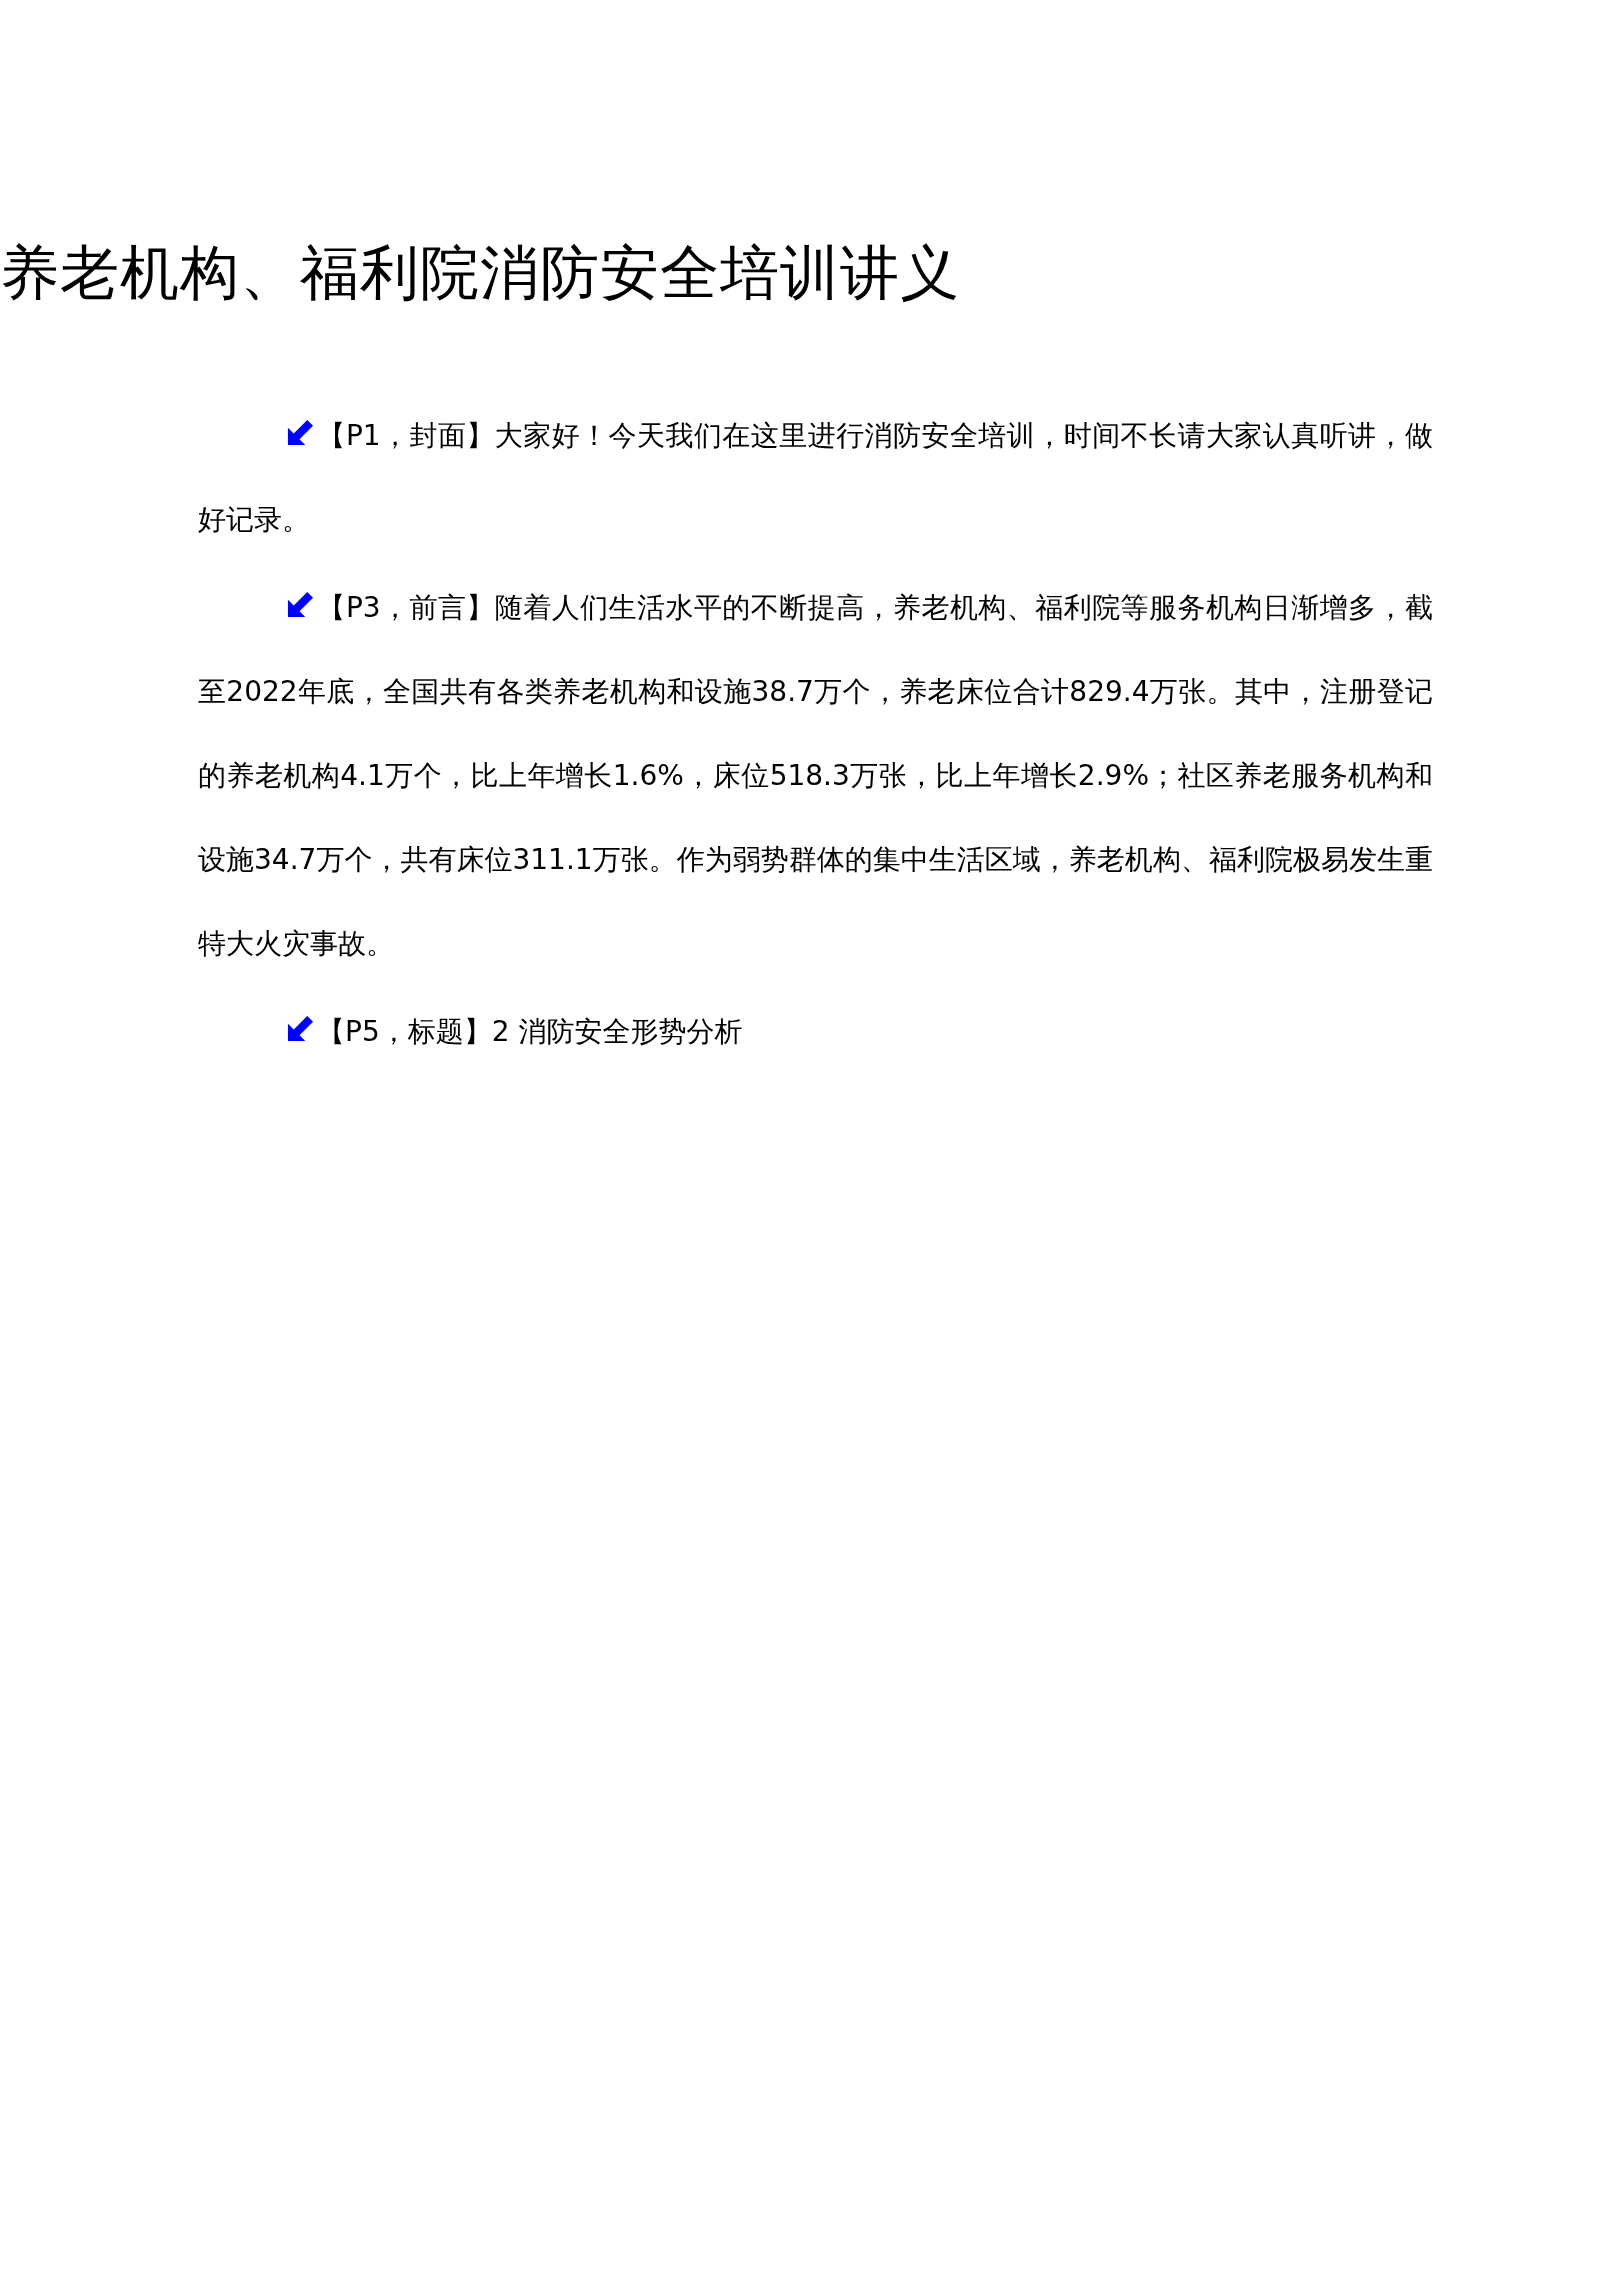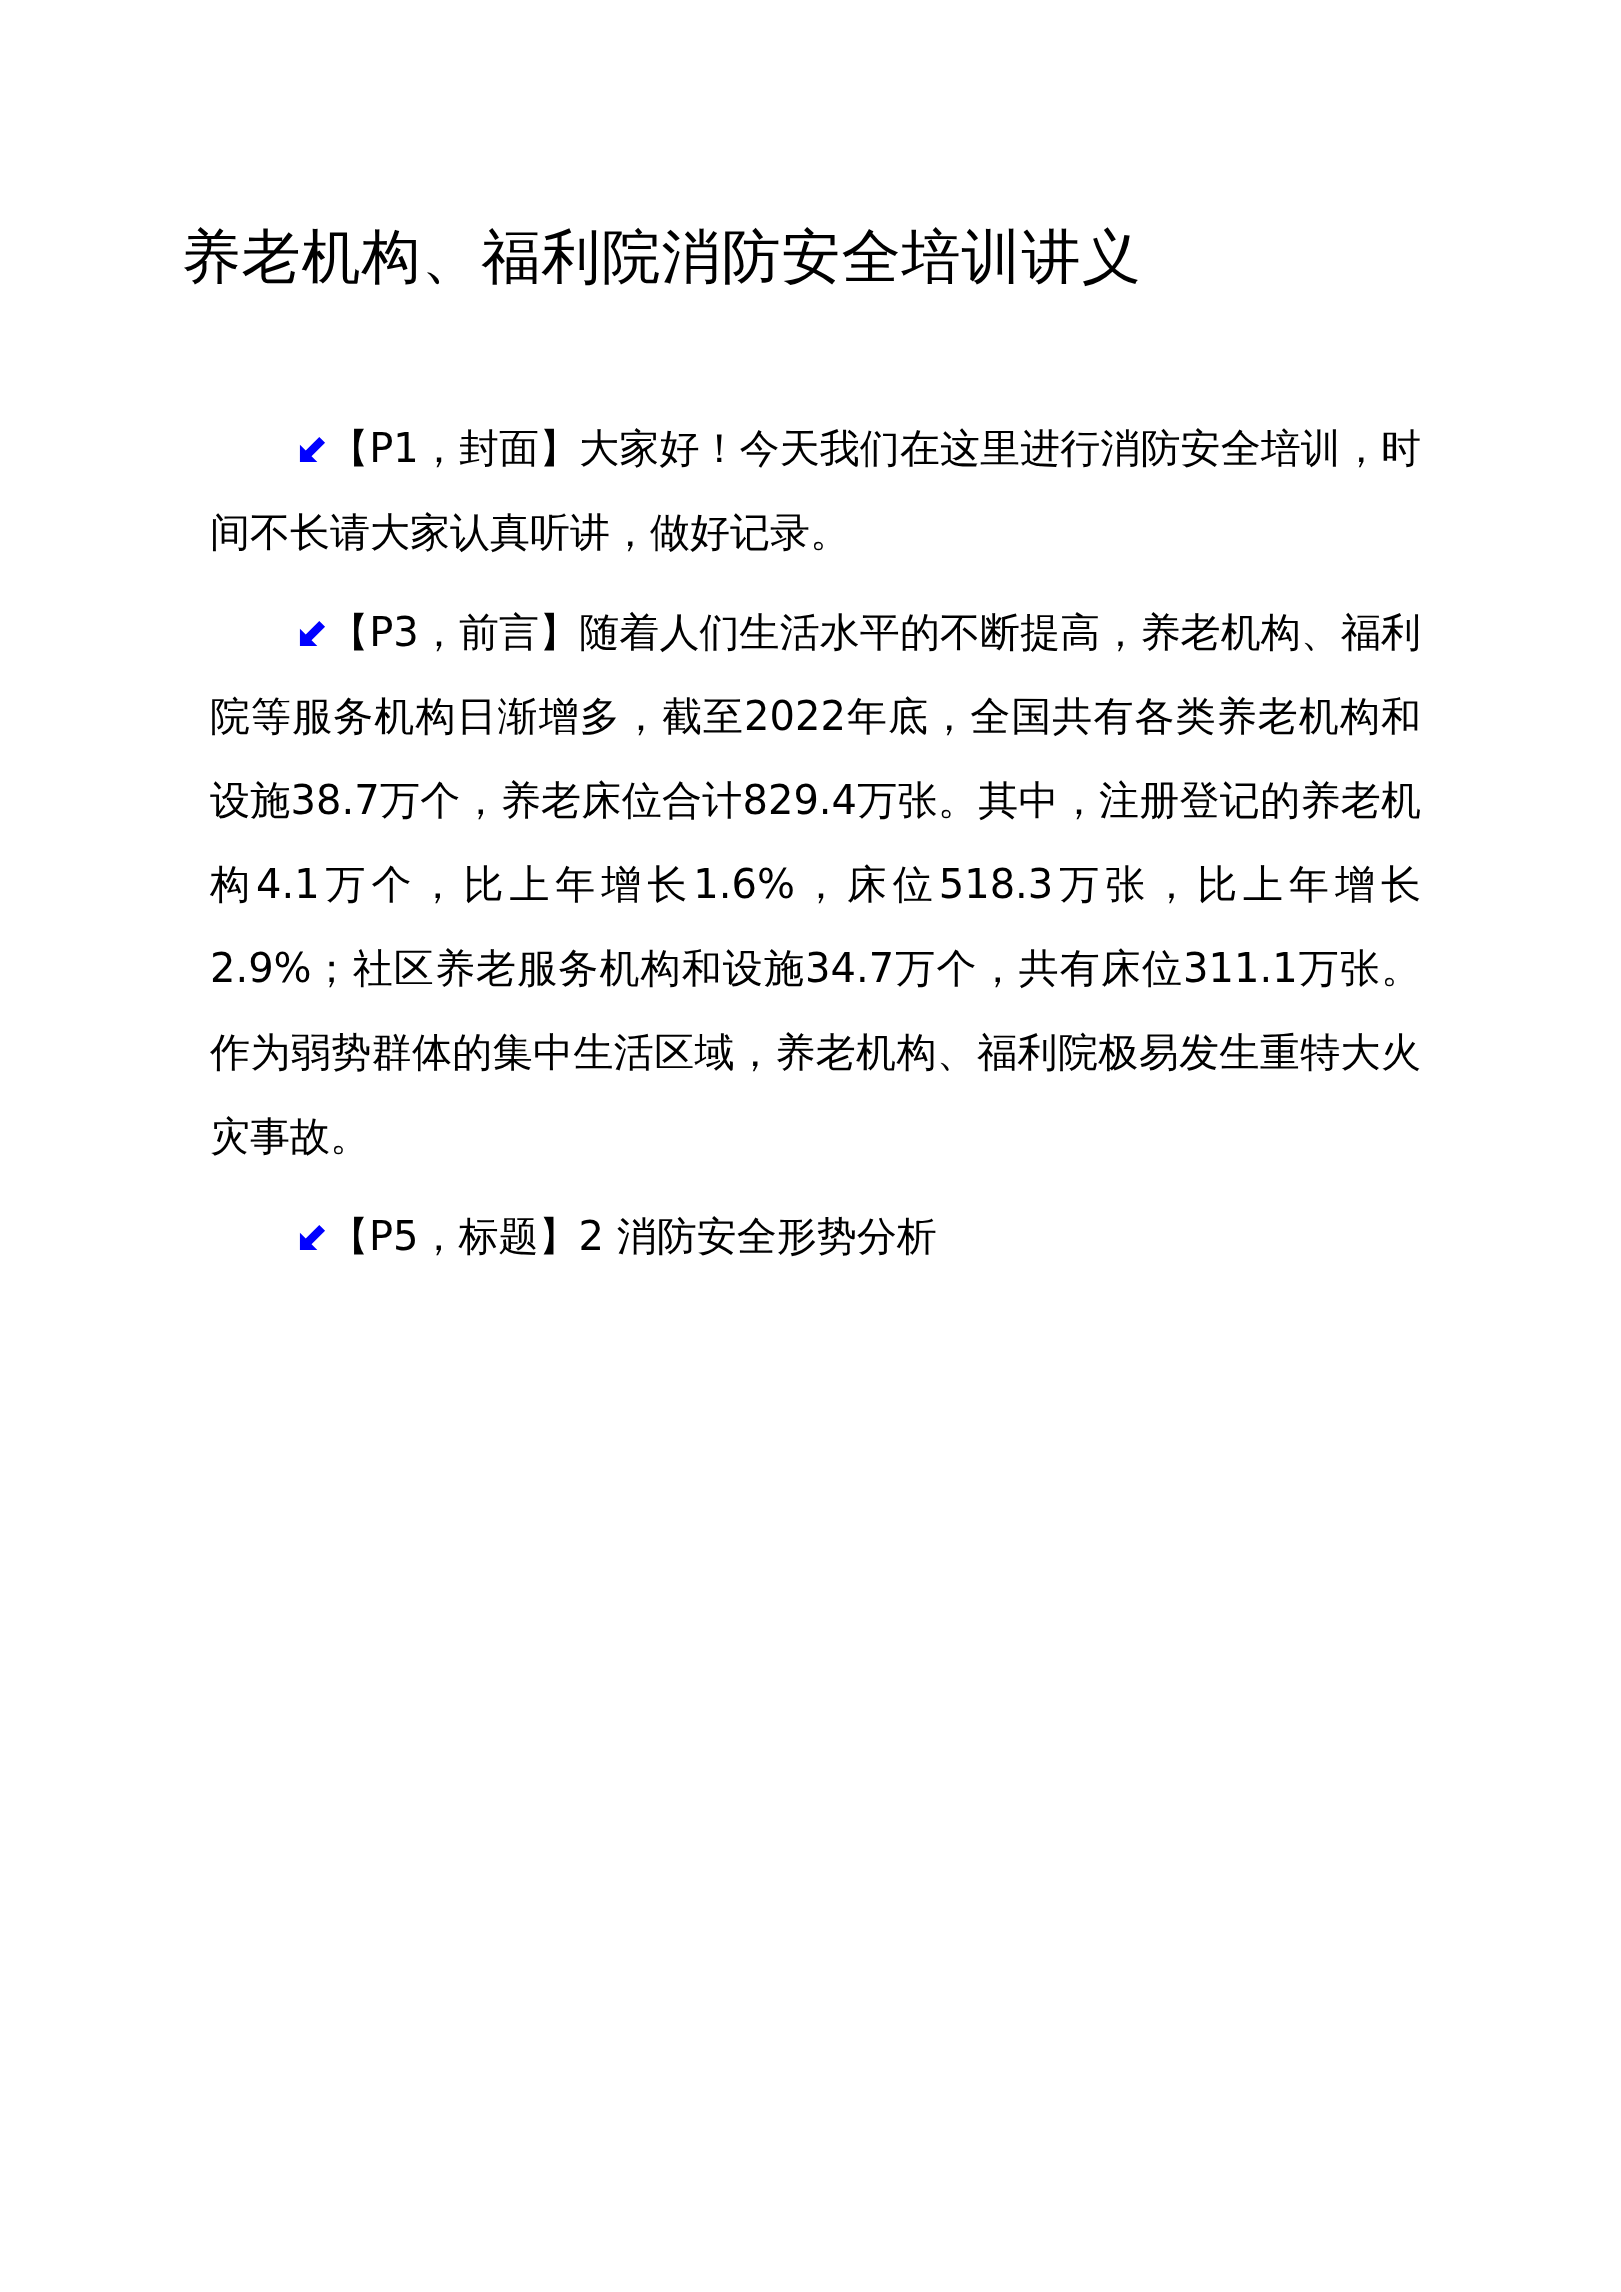--- a/index.html
+++ b/index.html
@@ -1,23 +1,23 @@
 <!DOCTYPE html>
 <html><head>
 <meta charset="utf-8">
 <style>
   html, body { margin: 0; padding: 0; background: #ffffff; }
   body { width: 1621px; height: 2293px; position: relative; overflow: hidden;
          font-family: "DejaVu Sans", "Liberation Sans", sans-serif; color: #000; }
   .page { position: absolute; left: 0; top: 0; width: 1621px; height: 2293px; }
-  .title { position: absolute; left: 0; width: 1323px; top: 218px; text-align: center;
+  .title { position: absolute; left: 0; width: 1323px; top: 234px; 
            font-size: 59px; line-height: 78px; letter-spacing: 1px; }
   .body { position: absolute; left: 194px; top: 390px; width: 1243px; }
-  .para { font-size: 40px; line-height: 84px; text-indent: 88px; text-align: justify;
-          margin: 16px; }
+  .para { font-size: 28px; line-height: 84px; text-indent: 88px; text-align: justify;
+          margin: 4px; }
   .arrow { display: inline-block; width: 29px; height: 29px; vertical-align: -2px; margin-right: 2px; text-indent: 0; }
   .arrow svg { display: block; }
   .tag { letter-spacing: 0; }
 </style>
 </head>
 <body>
 
 <div class="page">
   <div class="title">养老机构、福利院消防安全培训讲义</div>
 

